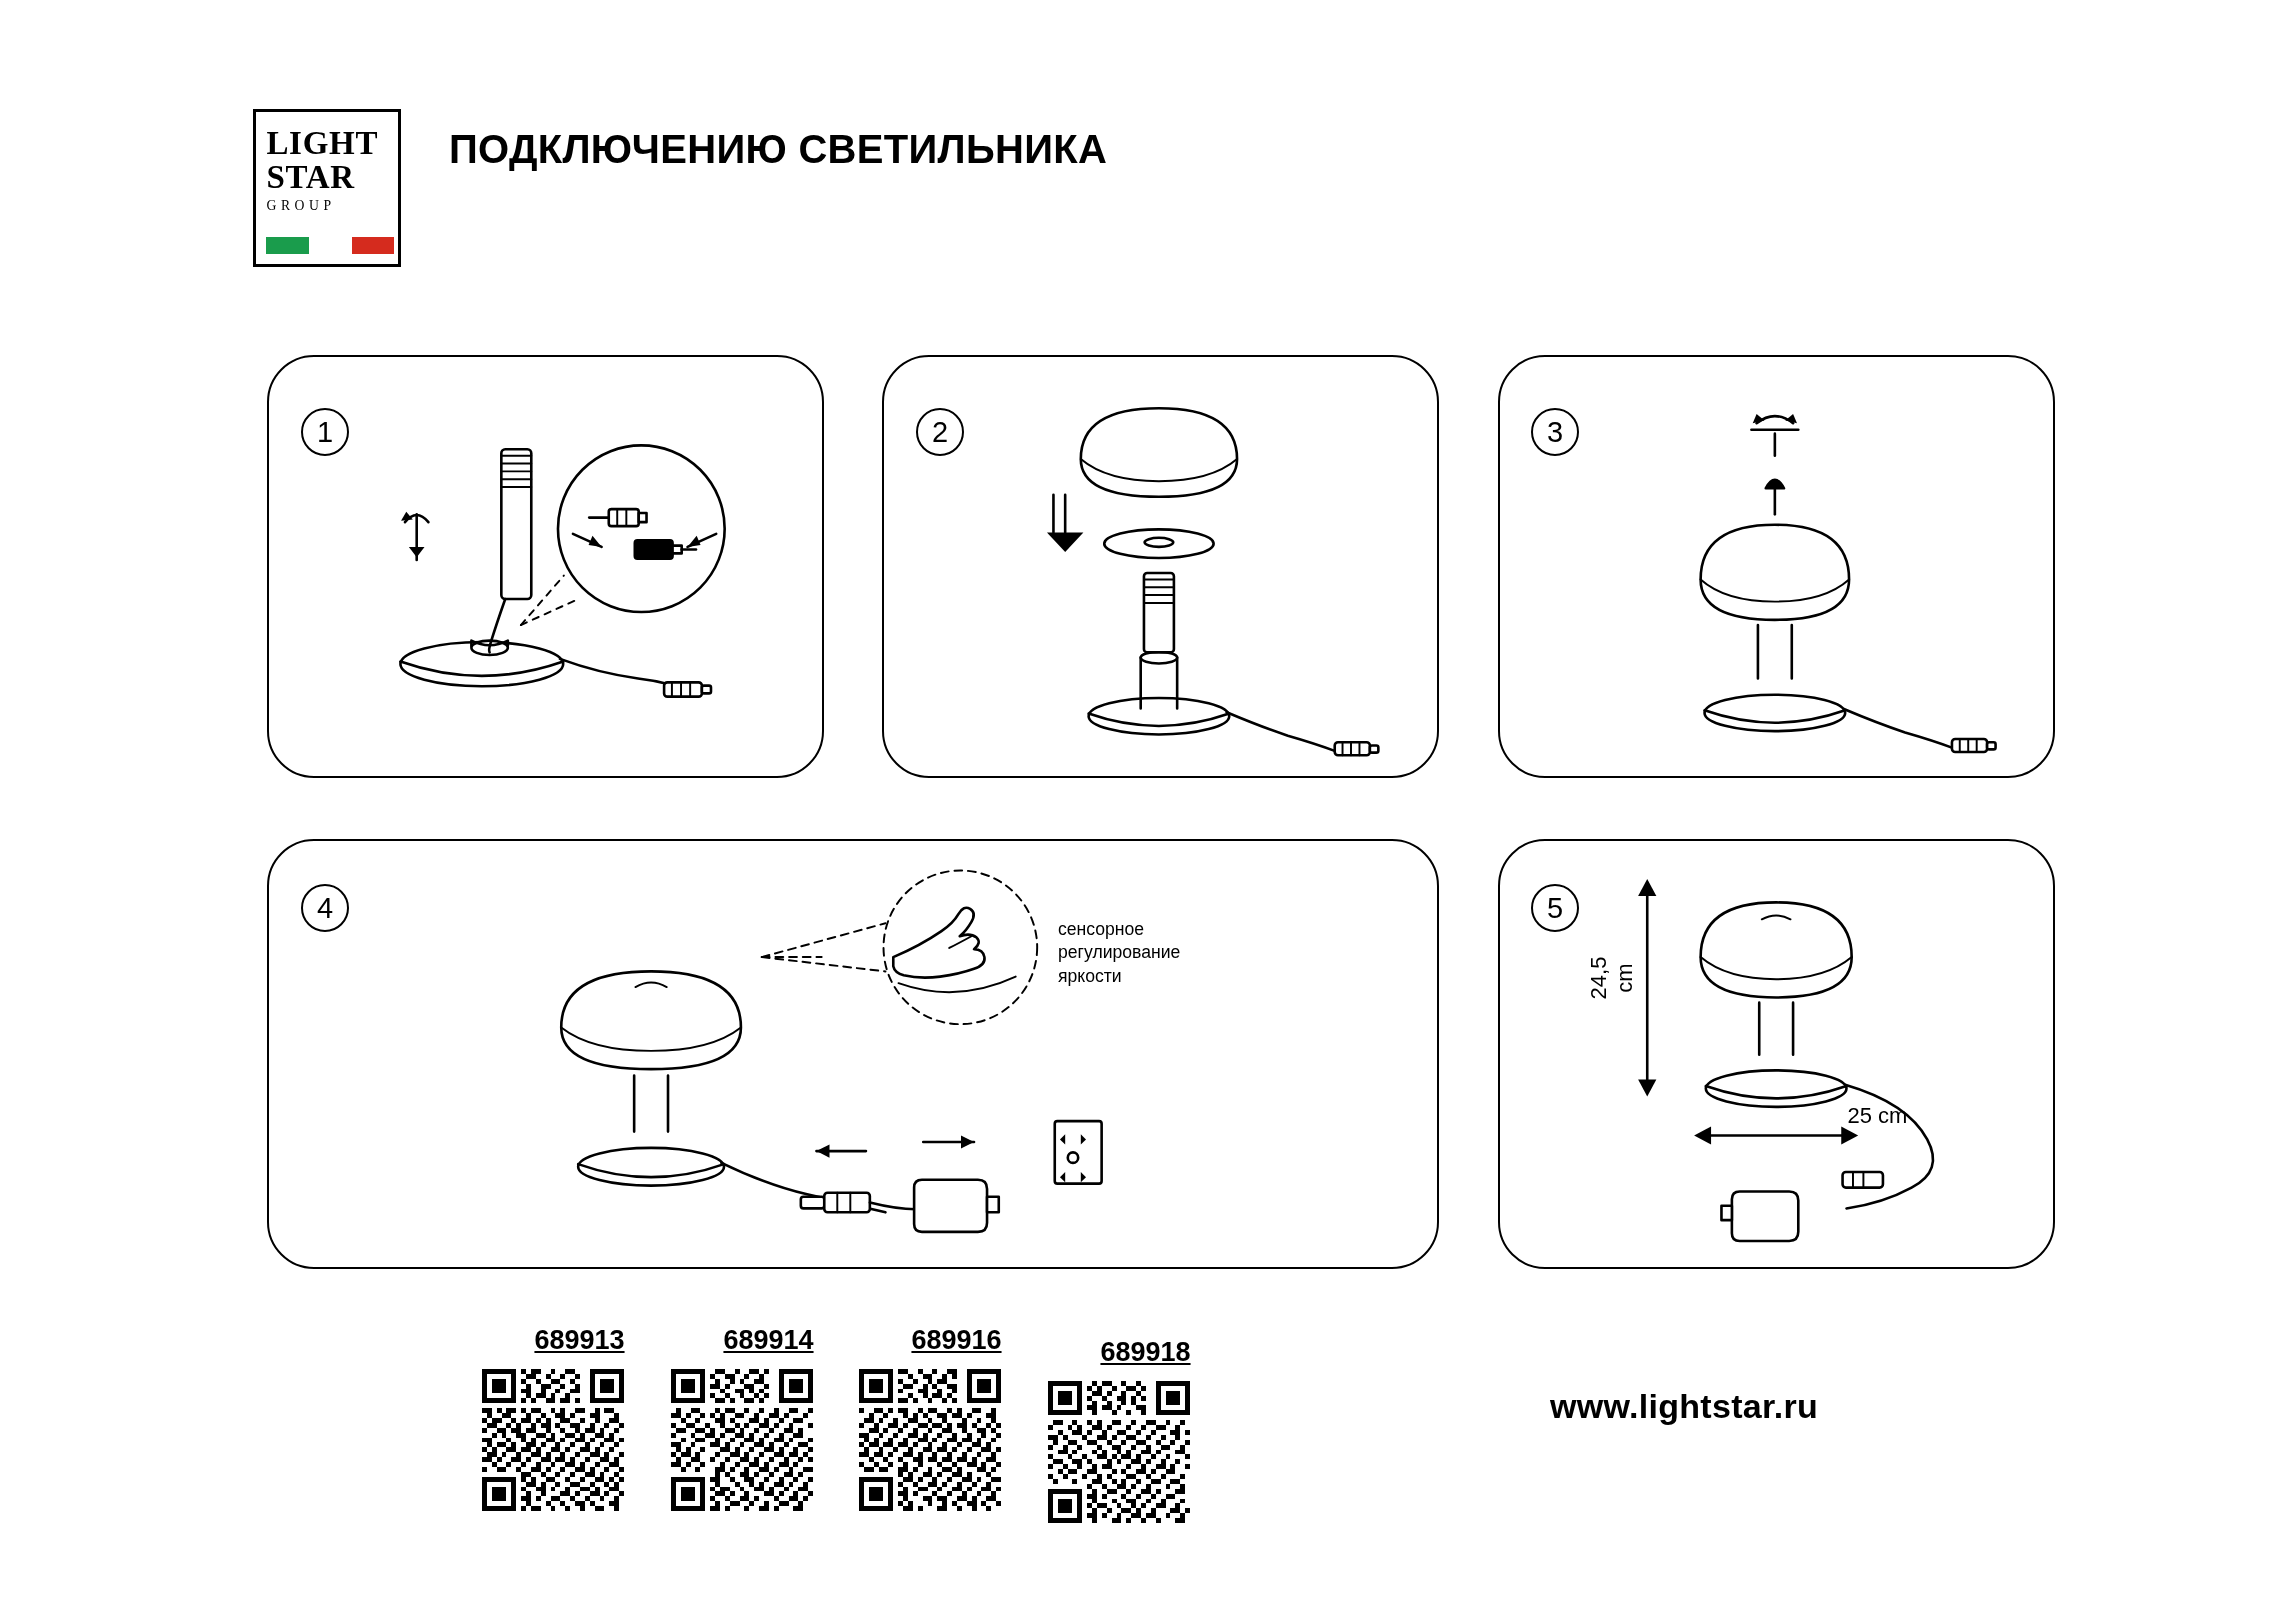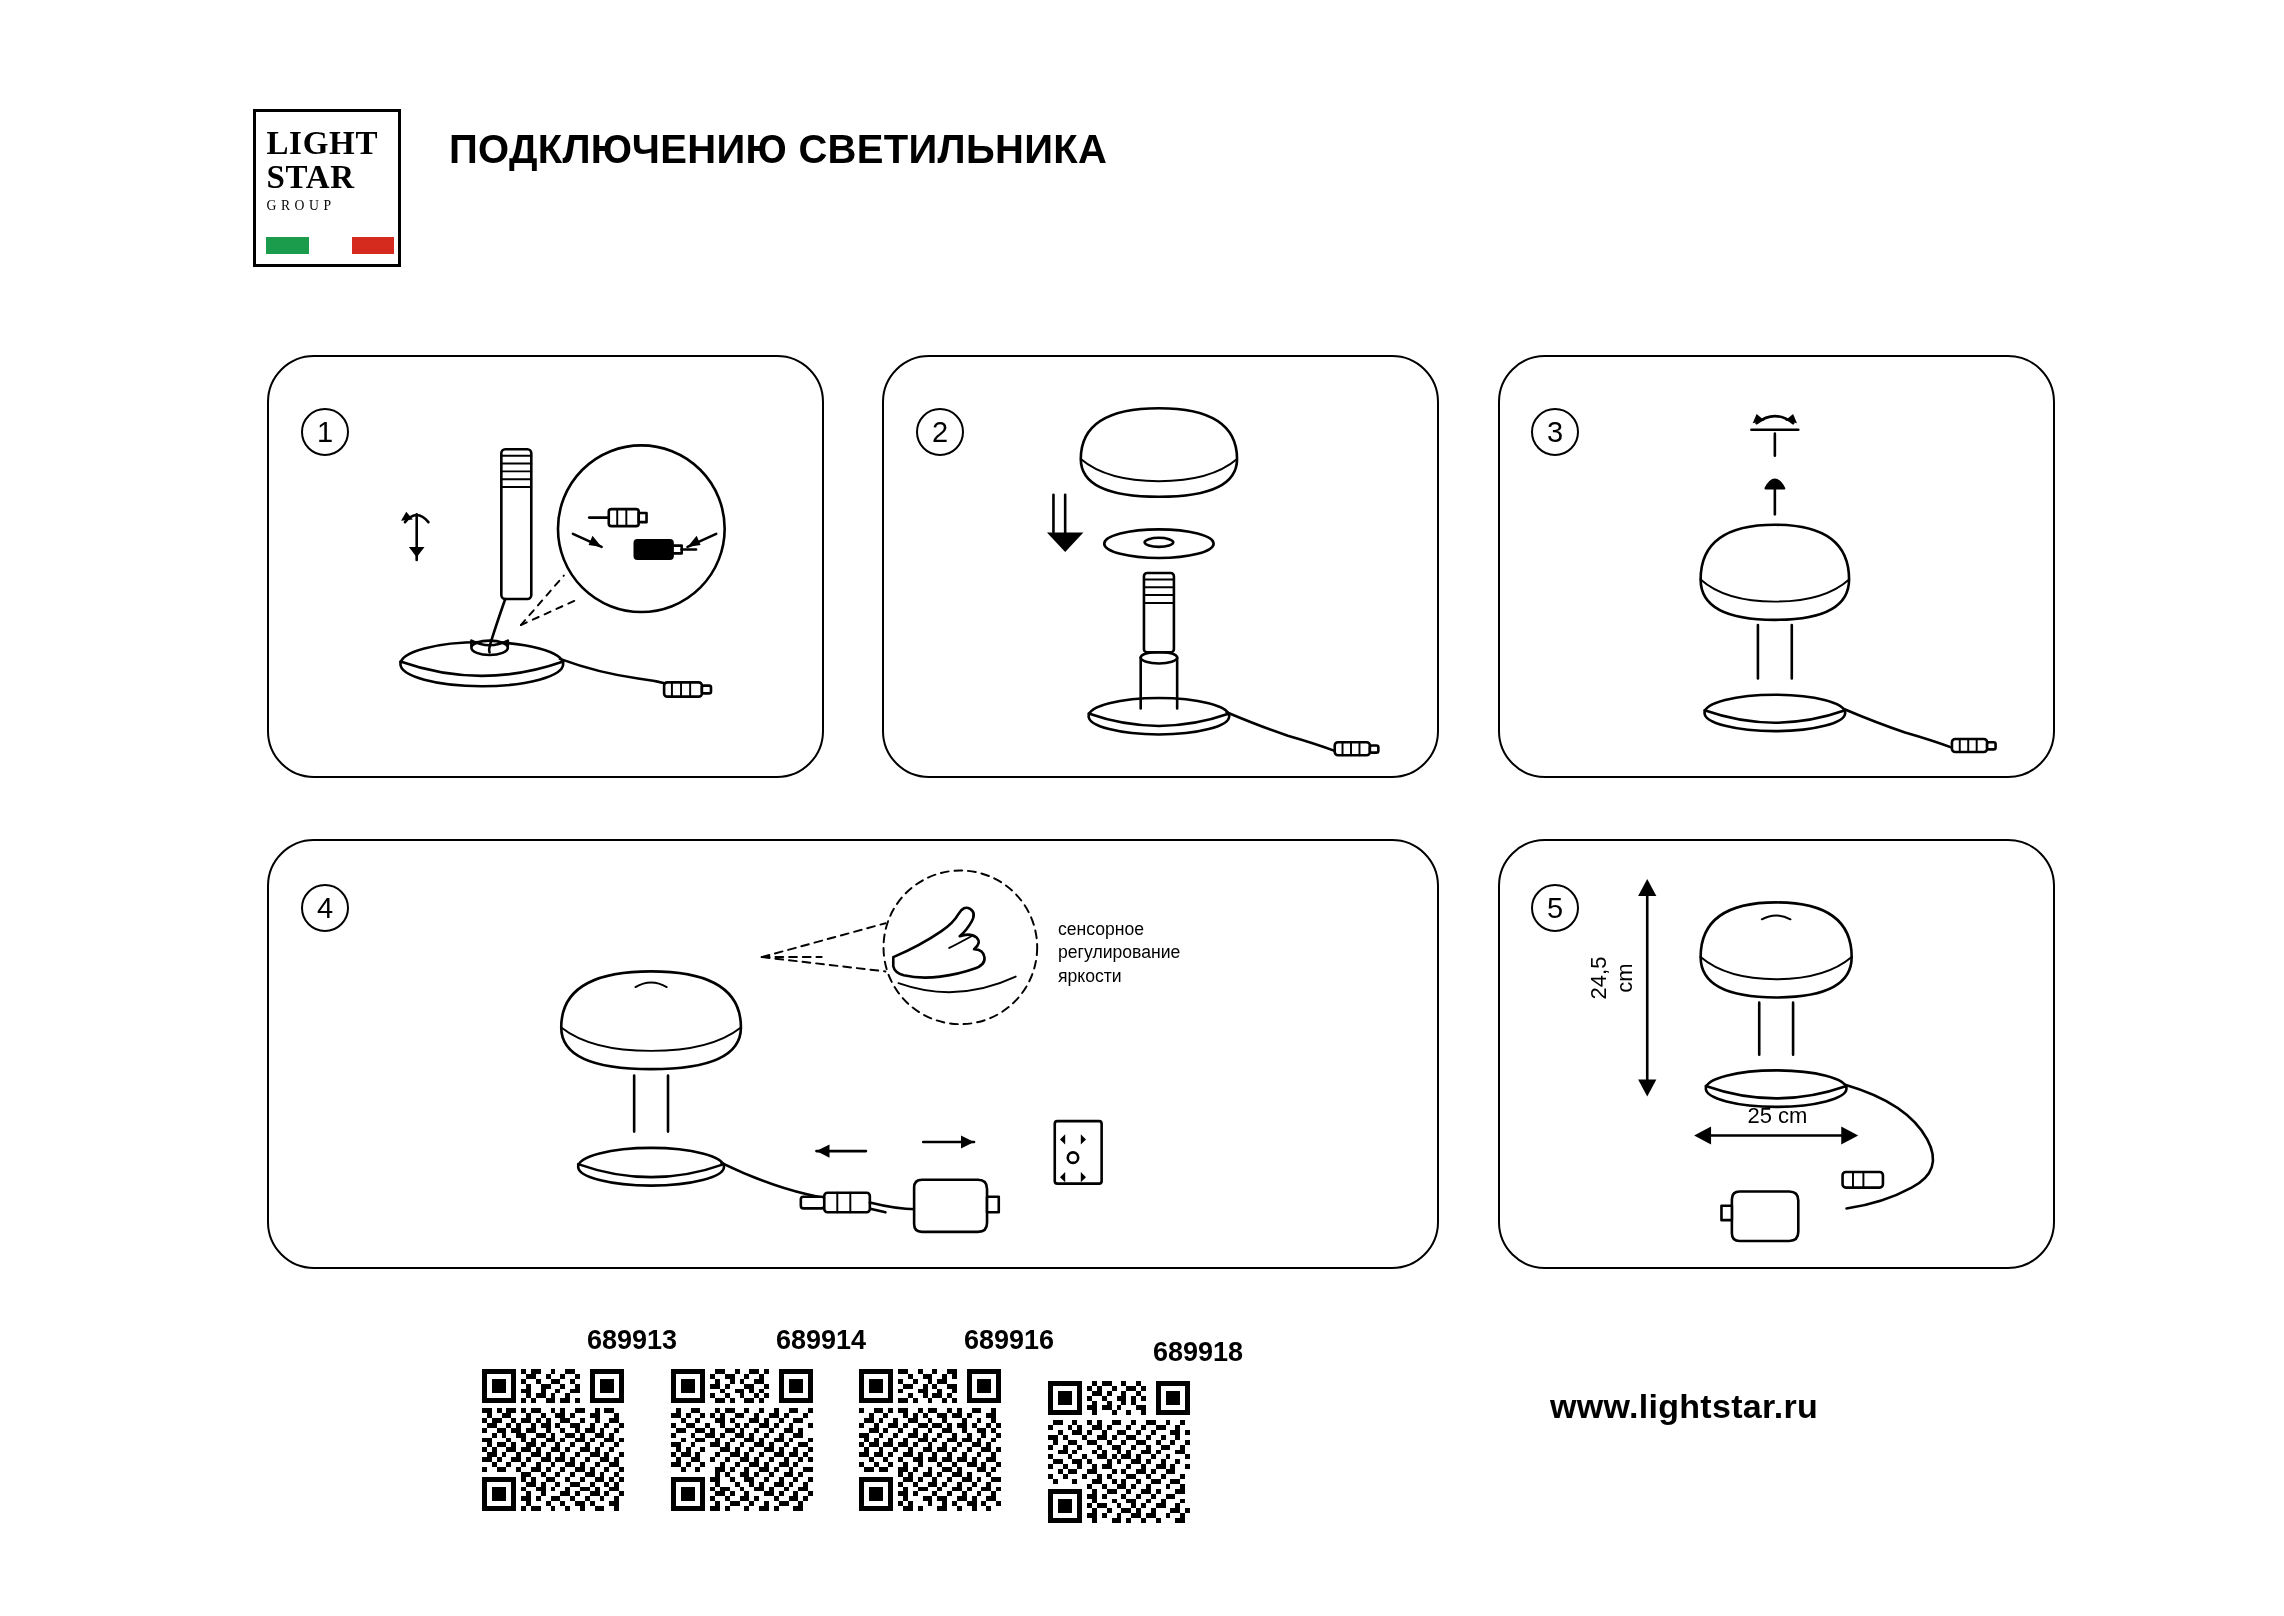--- a/index.html
+++ b/index.html
@@ -126,21 +126,22 @@
     width: 195px;
     font-size: 17.6px;
     line-height: 23.4px;
     margin-top: 6px;
   }
 
   
   .code-col {
     position: absolute;
     width: 195px;
-    text-align: right;
+    text-align: center;
+    text-decoration: underline;
   }
   .code-num {
     font-size: 27px;
     font-weight: bold;
     margin-bottom: 13px;
   }
   .qr {
     width: 142px;
     height: 142px;
     display: block;
@@ -406,21 +407,21 @@
 
       <g>
         <path d="M2672 1830 h76 q14 0 14 14 v48 q0 14 -14 14 h-76 q-12 0 -12 -12 v-52 q0 -12 12 -12 z" fill="#fff"></path>
         <path d="M2660 1852 h-16 v22 h16 z" fill="#fff"></path>
       </g>
     </g>
   </svg>
 
   <div style="position:absolute; left:1582px; top:952px; width:59px; text-align:center;
               transform: rotate(-90deg); transform-origin: 50% 50%; font-size:22px;">24,5 cm</div>
-  <div style="position:absolute; left:1706px; top:1103px; width:143px; text-align:center; font-size:22px;">25 cm</div>
+  <div style="position:absolute; left:1806px; top:1103px; width:143px; text-align:center; font-size:22px;">25 cm</div>
 
   <div class="touch-note">
     <div>сенсорное</div>
     <div>регулирование</div>
     <div>яркости</div>
   </div>
 
   <div class="code-col c1">
     <div class="code-num">689913</div>
     <svg class="qr" viewBox="0 0 29 29" shape-rendering="crispEdges">

